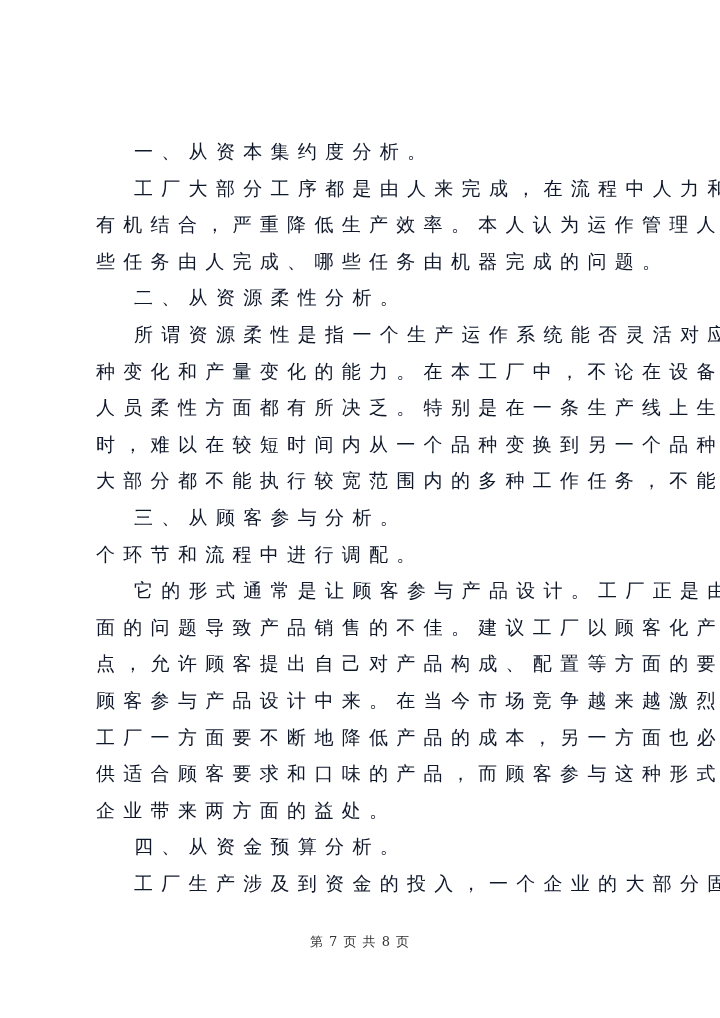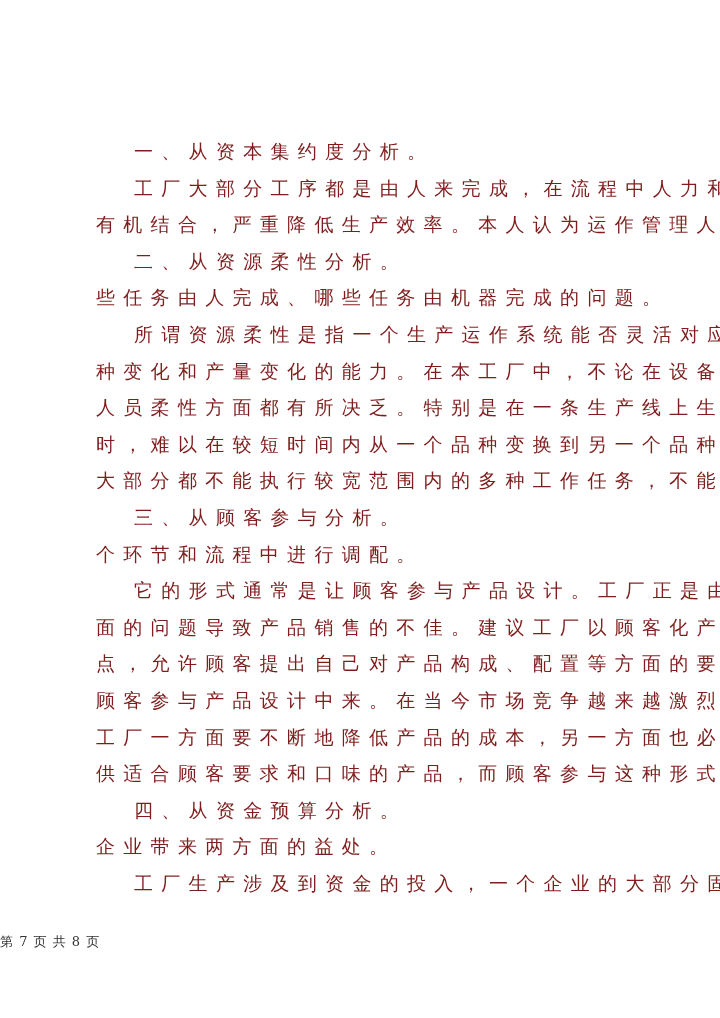--- a/index.html
+++ b/index.html
@@ -1,51 +1,51 @@
 <!DOCTYPE html>
 <html><head>
 <meta charset="utf-8">
 <style>
   html, body { margin: 0; padding: 0; background: #ffffff; }
   body { width: 720px; height: 1018px; position: relative; overflow: hidden; }
   .page { position: absolute; left: 0; top: 0; width: 720px; height: 1018px; background: #fff; }
   .content {
     position: absolute; left: 96px; top: 133px; width: 536px;
     font-family: "DejaVu Serif", "Liberation Serif", serif;
-    font-size: 19px; color: #7f1d1d; letter-spacing: 8.3px;
+    font-size: 19px; color: #0f172a; letter-spacing: 8.3px;
   }
   .line { height: 36.6px; line-height: 36.6px; white-space: nowrap; overflow: visible; }
   .indent { padding-left: 38px; }
   .footer {
-    position: absolute; left: 0; width: 720px; top: 933px; 
+    position: absolute; left: 0; width: 720px; top: 933px; text-align: center;
     font-family: "DejaVu Serif", "Liberation Serif", serif; font-size: 13px; color: #333;
     letter-spacing: 1px;
   }
 </style>
 </head>
 <body>
 
 <div class="page">
   <div class="content">
     <div class="line indent">一、从资本集约度分析。</div>
     <div class="line indent">工厂大部分工序都是由人来完成，在流程中人力和设备不能</div>
     <div class="line">有机结合，严重降低生产效率。本人认为运作管理人员应考虑哪</div>
+    <div class="line">些任务由人完成、哪些任务由机器完成的问题。</div>
     <div class="line indent">二、从资源柔性分析。</div>
-    <div class="line">些任务由人完成、哪些任务由机器完成的问题。</div>
     <div class="line indent">所谓资源柔性是指一个生产运作系统能否灵活对应产品品</div>
     <div class="line">种变化和产量变化的能力。在本工厂中，不论在设备柔性还是在</div>
     <div class="line">人员柔性方面都有所决乏。特别是在一条生产线上生产不同种类</div>
     <div class="line">时，难以在较短时间内从一个品种变换到另一个品种。生产工人</div>
     <div class="line">大部分都不能执行较宽范围内的多种工作任务，不能在任务的多</div>
     <div class="line indent">三、从顾客参与分析。</div>
     <div class="line">个环节和流程中进行调配。</div>
     <div class="line indent">它的形式通常是让顾客参与产品设计。工厂正是由于设计方</div>
     <div class="line">面的问题导致产品销售的不佳。建议工厂以顾客化产品为竞争重</div>
     <div class="line">点，允许顾客提出自己对产品构成、配置等方面的要求，即允许</div>
     <div class="line">顾客参与产品设计中来。在当今市场竞争越来越激烈的环境下，</div>
     <div class="line">工厂一方面要不断地降低产品的成本，另一方面也必须不断地提</div>
     <div class="line">供适合顾客要求和口味的产品，而顾客参与这种形式，有可能给</div>
+    <div class="line">企业带来两方面的益处。</div>
     <div class="line indent">四、从资金预算分析。</div>
-    <div class="line">企业带来两方面的益处。</div>
     <div class="line indent">工厂生产涉及到资金的投入，一个企业的大部分固定资产实</div>
   </div>
   <div class="footer">第 7 页  共 8 页</div>
 </div>
 
 </body></html>

